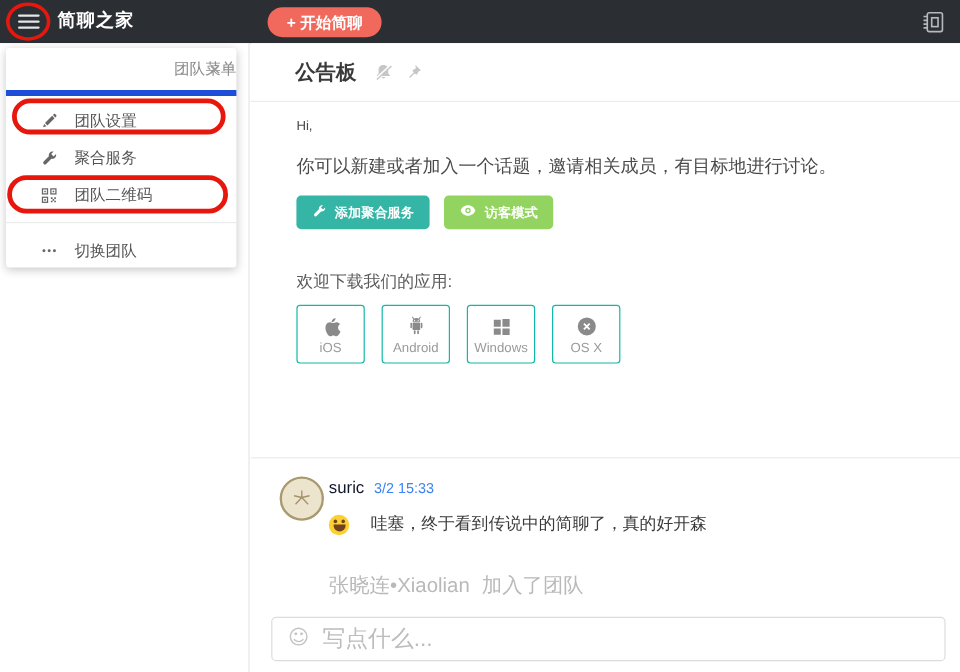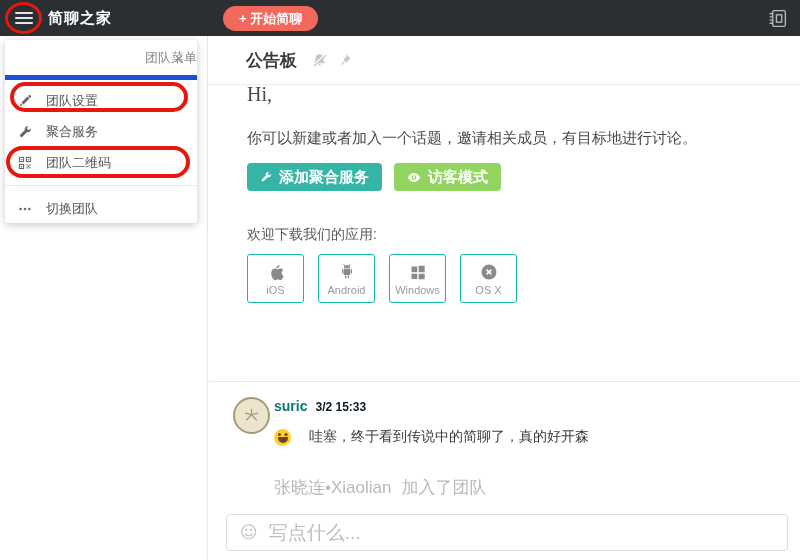--- a/index.html
+++ b/index.html
@@ -47,21 +47,21 @@
     position: relative; height: 40px; border-bottom: 5px solid #1d4ed8;
     display: flex; align-items: center; justify-content: flex-end;
   }
   .menu-title { font-size: 13px; color: #8a8a8a; }
   .menu-close {
     position: absolute; right: 13px; top: 50%; transform: translateY(-50%);
     font-size: 17px; color: #9a9a9a; cursor: pointer; line-height: 1;
   }
   .menu-items { padding-top: 5px; }
   .menu-item {
-    height: 31px; display: flex; align-items: center; padding-left: 12px;
+    height: 31px; display: flex; align-items: center; padding-left: 28px;
     font-size: 13px; color: #555; cursor: pointer;
   }
   .mi-icon { width: 16px; height: 16px; margin-right: 13px; display: flex; align-items: center; justify-content: center; }
   .menu-divider { height: 1px; background: #ececec; margin: 7px 0; }
 
   
   .annotation {
     position: absolute; border: 3.5px solid #e8170d; pointer-events: none; z-index: 50;
   }
   .ann-circle { left: 5px; top: 2px; width: 37px; height: 32px; border-radius: 50%; }
@@ -71,27 +71,27 @@
   
   .main { position: absolute; left: 209px; top: 36px; width: 591px; height: 524px; background: #fff; }
   .topic-header {
     height: 49px; border-bottom: 1px solid #ececec;
     display: flex; align-items: center; padding-left: 37px;
   }
   .topic-title { font-size: 17px; font-weight: bold; color: #3a3a3a; margin-right: 14px; }
   .topic-icons { display: flex; align-items: center; gap: 9px; }
   .icon-btn { cursor: pointer; display: flex; align-items: center; }
 
-  .greeting { position: absolute; left: 38px; top: 47px; font-size: 20px; color: #4a4a4a; font-family: Liberation Serif, serif; }
+  .greeting { position: absolute; left: 38px; top: 63px; font-size: 11px; color: #4a4a4a; }
   .intro    { position: absolute; left: 38px; top: 93px; font-size: 15px; color: #4a4a4a; }
 
   .action-row { position: absolute; left: 38px; top: 127px; display: flex; gap: 12px; }
   .btn {
     height: 28px; border: none; border-radius: 4px; color: #fff;
-    font-size: 15px; font-weight: bold; display: inline-flex; align-items: center;
+    font-size: 11px; font-weight: bold; display: inline-flex; align-items: center;
     padding: 0 13px; gap: 7px; cursor: pointer; font-family: inherit;
   }
   .btn-teal  { background: #35b5a5; }
   .btn-green { background: #92d45f; }
 
   .download-prompt { position: absolute; left: 38px; top: 190px; font-size: 14px; color: #5a5a5a; }
   .apps-row { position: absolute; left: 38px; top: 218px; display: flex; gap: 14px; }
   .app-card {
     width: 57px; height: 49px; border: 1px solid #14b8a6; border-radius: 3px;
     background: #fff; cursor: pointer;
@@ -101,22 +101,22 @@
   .app-label { font-size: 11px; color: #9a9a9a; }
 
   .feed-divider { position: absolute; left: 0; top: 345px; width: 100%; height: 1px; background: #ececec; }
 
   .avatar {
     position: absolute; left: 24px; top: 361px; width: 37px; height: 37px;
     border-radius: 50%; background: #ece4cc; border: 2px solid #a9996f;
     display: flex; align-items: center; justify-content: center; cursor: pointer;
   }
   .msg-head { position: absolute; left: 65px; top: 362px; font-size: 14px; }
-  .msg-author { font-weight: bold; color: #0f766e; }
-  .msg-time { color: #0f172a; font-size: 12px; margin-left: 8px; font-weight: bold; }
+  .msg-author { font-weight: normal; color: #0f172a; }
+  .msg-time { color: #3b82f6; font-size: 12px; margin-left: 8px; font-weight: normal; }
   .msg-body {
     position: absolute; left: 65px; top: 392px; font-size: 14px; color: #3a3a3a;
     display: flex; align-items: center; gap: 18px;
   }
   .emoji { width: 17px; height: 17px; border-radius: 50%; background: #fcd02f; position: relative; flex: 0 0 auto; }
   .emoji::before {
     content: ""; position: absolute; left: 4px; top: 4.5px; width: 3px; height: 3px;
     border-radius: 50%; background: #70431c; box-shadow: 6.5px 0 0 #70431c;
   }
   .emoji::after {

